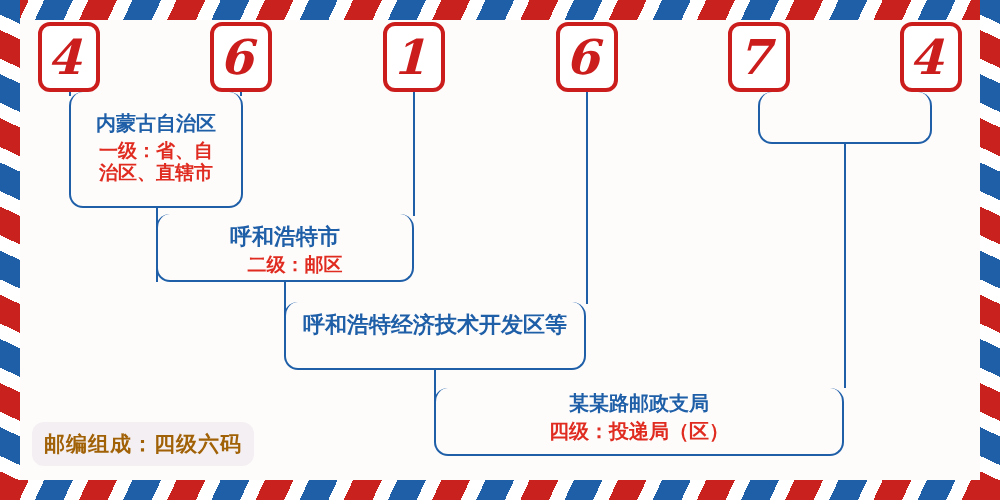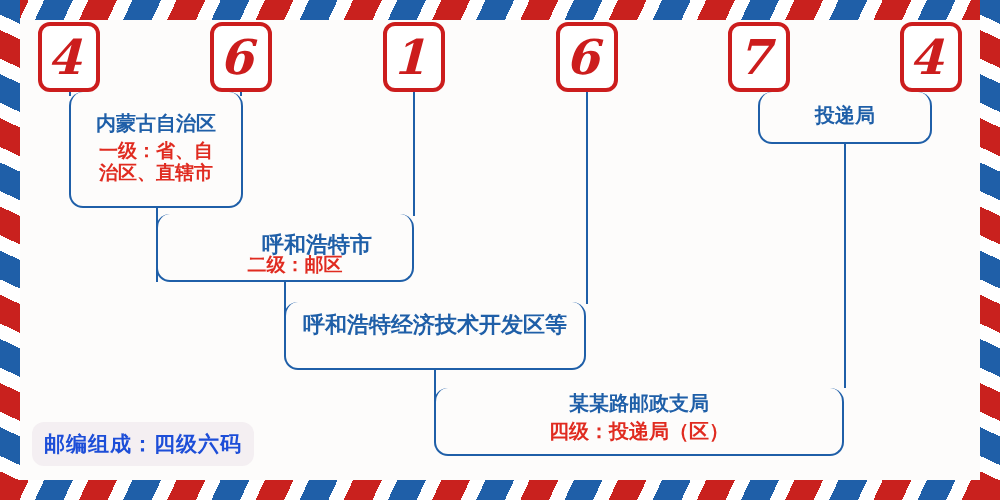--- a/index.html
+++ b/index.html
@@ -103,21 +103,21 @@
   .badge{
     position:absolute;
     left:32px;top:422px;
     width:222px;height:44px;
     background:#f4eff2;
     border-radius:12px;
     display:flex;align-items:center;justify-content:center;
     z-index:20;
   }
   .badge span{
-    color:#1d4ed8;
+    color:#a16207;
     font-family:"DejaVu Serif","Liberation Serif",serif;
     font-weight:700;
     font-size:21px;
     letter-spacing:1px;
   }
 </style>
 </head>
 <body>
 
 <div id="stage">
@@ -140,33 +140,32 @@
     <span class="glyph">6</span>
   </div>
   <div class="digit-cell" style="left:728px;top:22px;">
     <span class="glyph">7</span>
   </div>
   <div class="digit-cell" style="left:900px;top:22px;">
     <span class="glyph">4</span>
   </div>
 
   <div class="node-box" style="left:758px;top:92px;width:174px;height:52px;border-top:none;"></div>
-  <div class="node-text t-blue" style="left:758px;top:104px;width:174px;font-size:20px;">投递局</div>
 
   <div class="stem" style="left:844px;top:144px;height:244px;"></div>
 
   <div class="node-box" style="left:69px;top:92px;width:174px;height:116px;border-top:none;"></div>
   <div class="node-text t-red" style="left:69px;top:140px;width:174px;font-size:19px;">一级：省、自
 治区、直辖市</div>
   <div class="node-text t-blue" style="left:69px;top:112px;width:174px;font-size:20px;">内蒙古自治区</div>
 
   <div class="stem" style="left:156px;top:208px;height:74px;"></div>
 
   <div class="node-box" style="left:156px;top:214px;width:258px;height:68px;border-top:none;"></div>
-  <div class="node-text t-blue" style="left:156px;top:232px;width:258px;font-size:22px;padding-left:32px;">呼和浩特市</div>
+  <div class="node-text t-blue" style="left:156px;top:224px;width:258px;font-size:22px;">呼和浩特市</div>
   <div class="node-text t-red" style="left:156px;top:254px;width:258px;font-size:19px;margin-left:10px;">二级：邮区</div>
 
   <div class="stem" style="left:284px;top:282px;height:74px;"></div>
 
   <div class="node-box" style="left:284px;top:302px;width:302px;height:68px;border-top:none;"></div>
   <div class="node-text t-blue" style="left:284px;top:312px;width:302px;font-size:22px;">呼和浩特经济技术开发区等</div>
 
   <div class="stem" style="left:434px;top:370px;height:50px;"></div>
 
   <div class="node-box" style="left:434px;top:388px;width:410px;height:68px;border-top:none;"></div>

